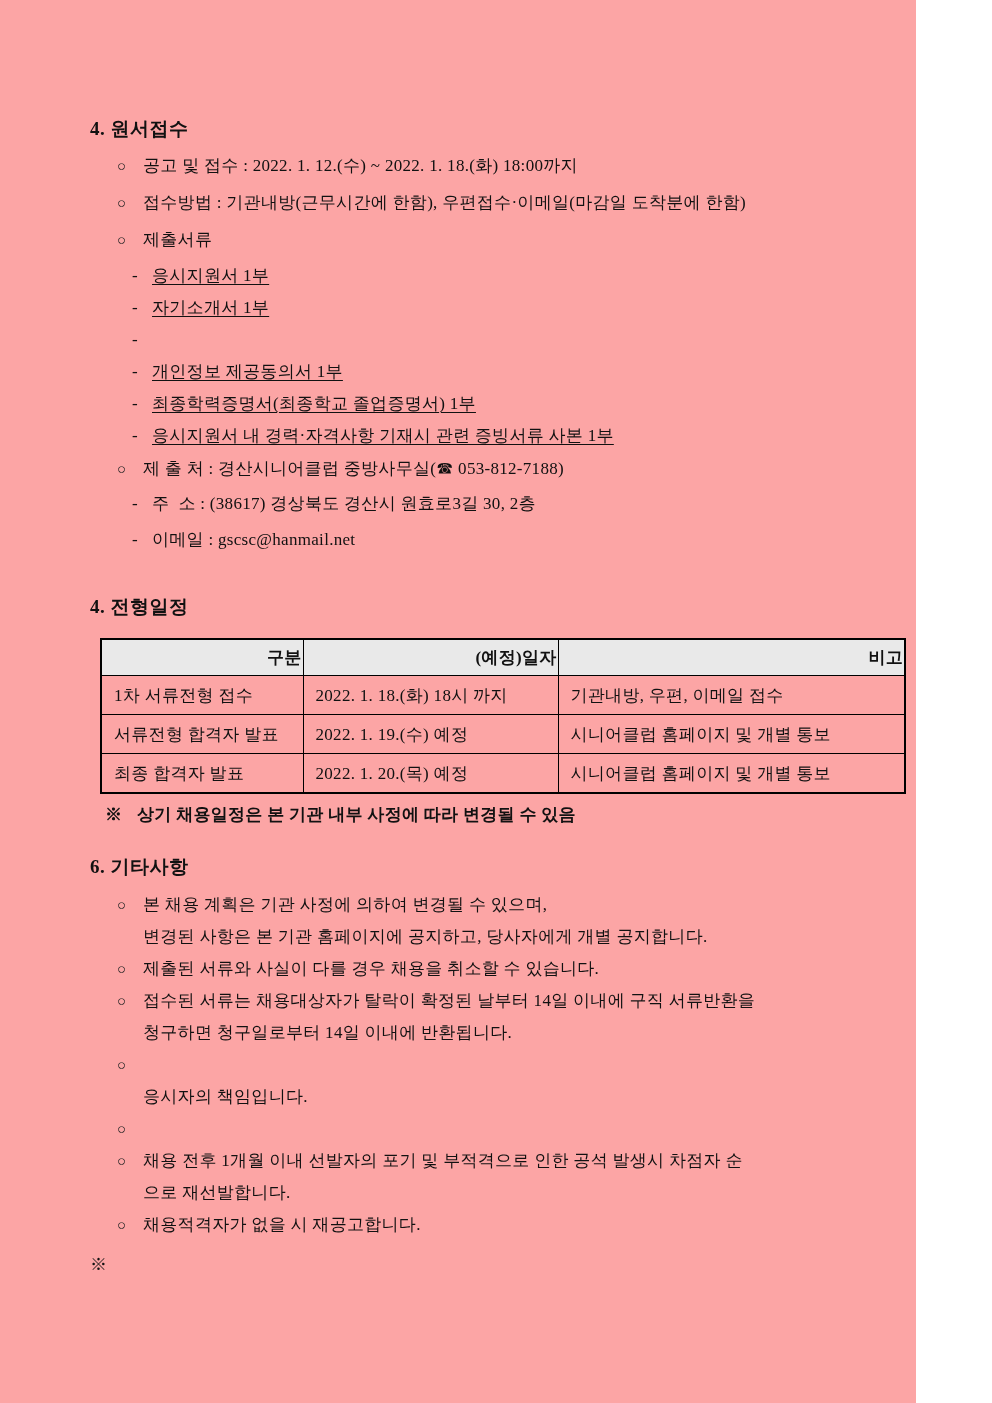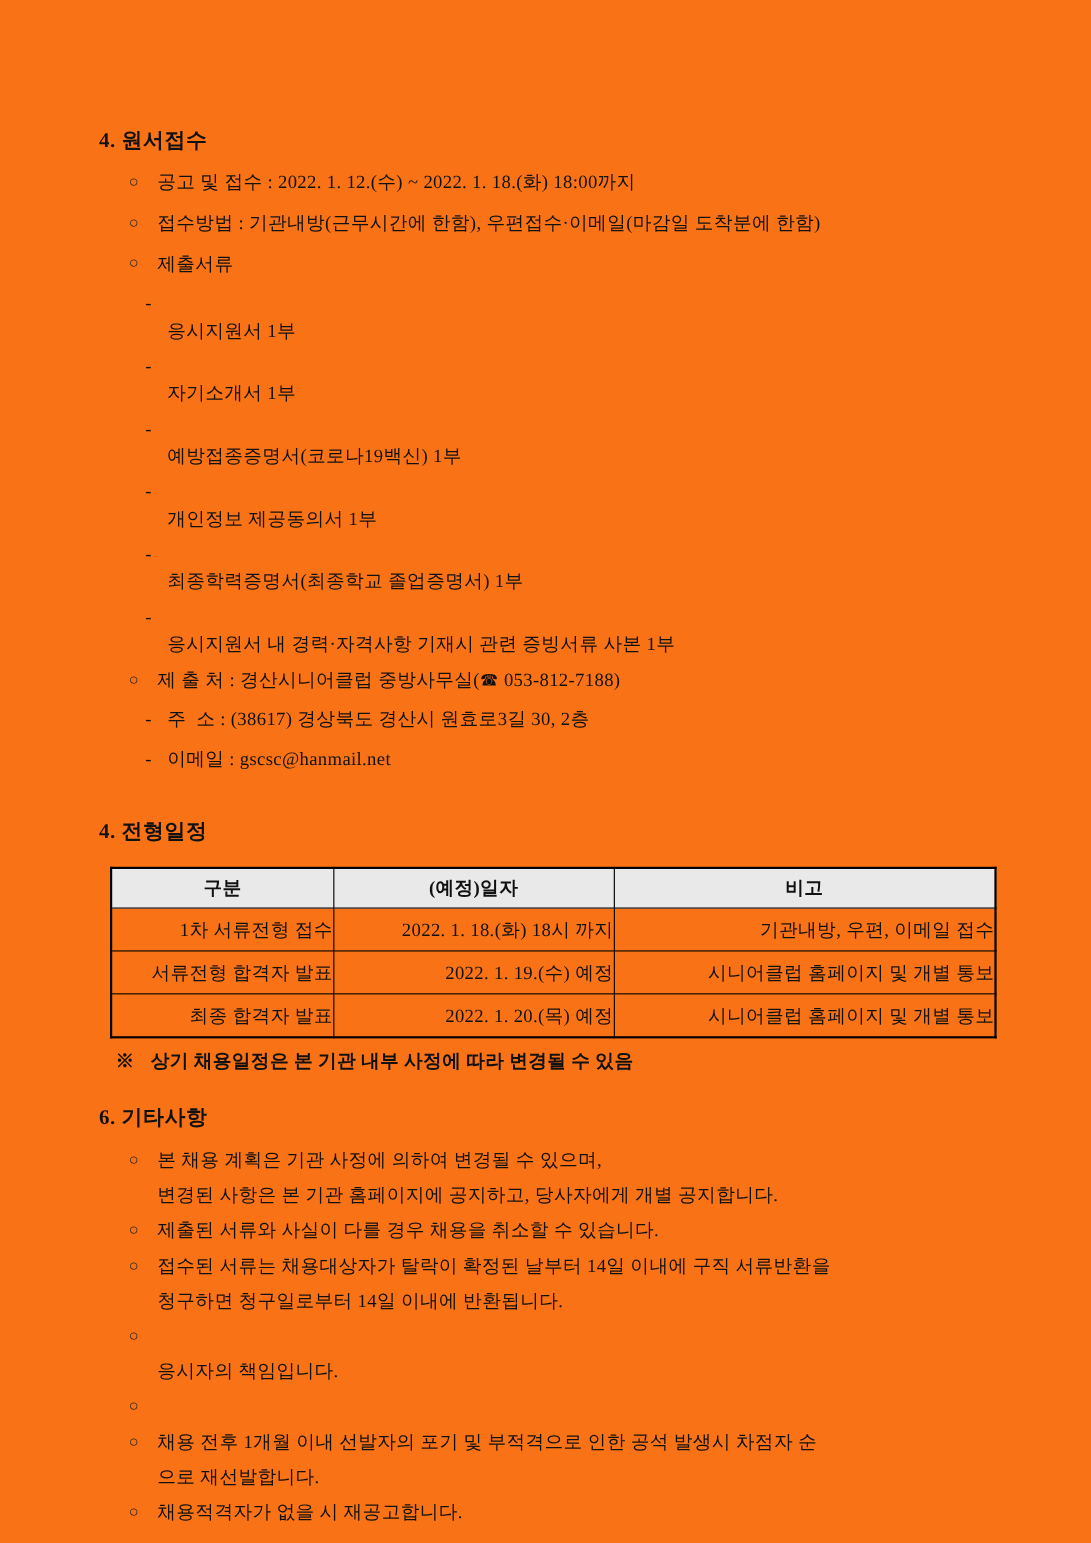--- a/index.html
+++ b/index.html
@@ -1,20 +1,20 @@
 <!DOCTYPE html>
 <html lang="ko"><head>
 <meta charset="utf-8">
 <style>
   html, body { margin: 0; padding: 0; background: #ffffff; }
   .page {
     position: relative;
-    width: 992px;
+    width: 916px;
     height: 1403px;
-    background: #f97316;
+    background: #fca5a5;
     color: #111111;
     font-family: "Liberation Serif", "DejaVu Serif", serif;
     font-size: 17px;
     box-sizing: border-box;
     padding: 118px 40px 0 90px;
     overflow: hidden;
   }
   .heading {
     font-size: 19px;
     font-weight: bold;
@@ -32,21 +32,21 @@
     flex: 0 0 26px;
     font-size: 15px;
     line-height: 22px;
     color: #222;
   }
   .marker-dash {
     width: 20px;
     flex: 0 0 20px;
     line-height: 22px;
   }
-  .u { text-underline-offset: 3px; text-decoration-thickness: 1px; margin-top: 25px; }
+  .u { text-decoration: underline; text-underline-offset: 3px; text-decoration-thickness: 1px; }
   
   .mt15 { margin-top: 15px; }
   .mt10 { margin-top: 10px; }
   .mt11 { margin-top: 11px; }
   .mt13 { margin-top: 13px; }
   .mt14 { margin-top: 14px; }
   .mt16 { margin-top: 16px; }
   .mt18 { margin-top: 18px; }
   .mt20 { margin-top: 20px; }
   .mt42 { margin-top: 30px; }
@@ -61,26 +61,26 @@
   }
   table.schedule th, table.schedule td {
     border: 1px solid #000;
     font-size: 17px;
     letter-spacing: 0.3px;
   }
   table.schedule th {
     height: 33px;
     background: #e9e9e9;
     font-weight: bold;
-    text-align: center;
+    text-align: right;
   }
   table.schedule td {
     height: 38px;
     padding: 0 0 0 12px;
-    text-align: right;
+    text-align: left;
     vertical-align: middle;
     margin-left: 44px;
   }
   .col-1 { width: 202px; }
   .col-2 { width: 255px; }
   .col-3 { width: 347px; }
   .note-bold {
     font-weight: bold;
     padding-left: 15px;
   }
@@ -113,21 +113,20 @@
   <div class="row ind2 mt14">
     <span class="marker-dash">-</span>
     <span class="txt u">응시지원서 1부</span>
   </div>
   <div class="row ind2 mt10">
     <span class="marker-dash">-</span>
     <span class="txt u">자기소개서 1부</span>
   </div>
   <div class="row ind2 mt10">
     <span class="marker-dash">-</span>
-    <span class="txt u">예방접종증명서(코로나19백신) 1부</span>
   </div>
   <div class="row ind2 mt10">
     <span class="marker-dash">-</span>
     <span class="txt u">개인정보 제공동의서 1부</span>
   </div>
   <div class="row ind2 mt10">
     <span class="marker-dash">-</span>
     <span class="txt u">최종학력증명서(최종학교 졸업증명서) 1부</span>
   </div>
   <div class="row ind2 mt10">

